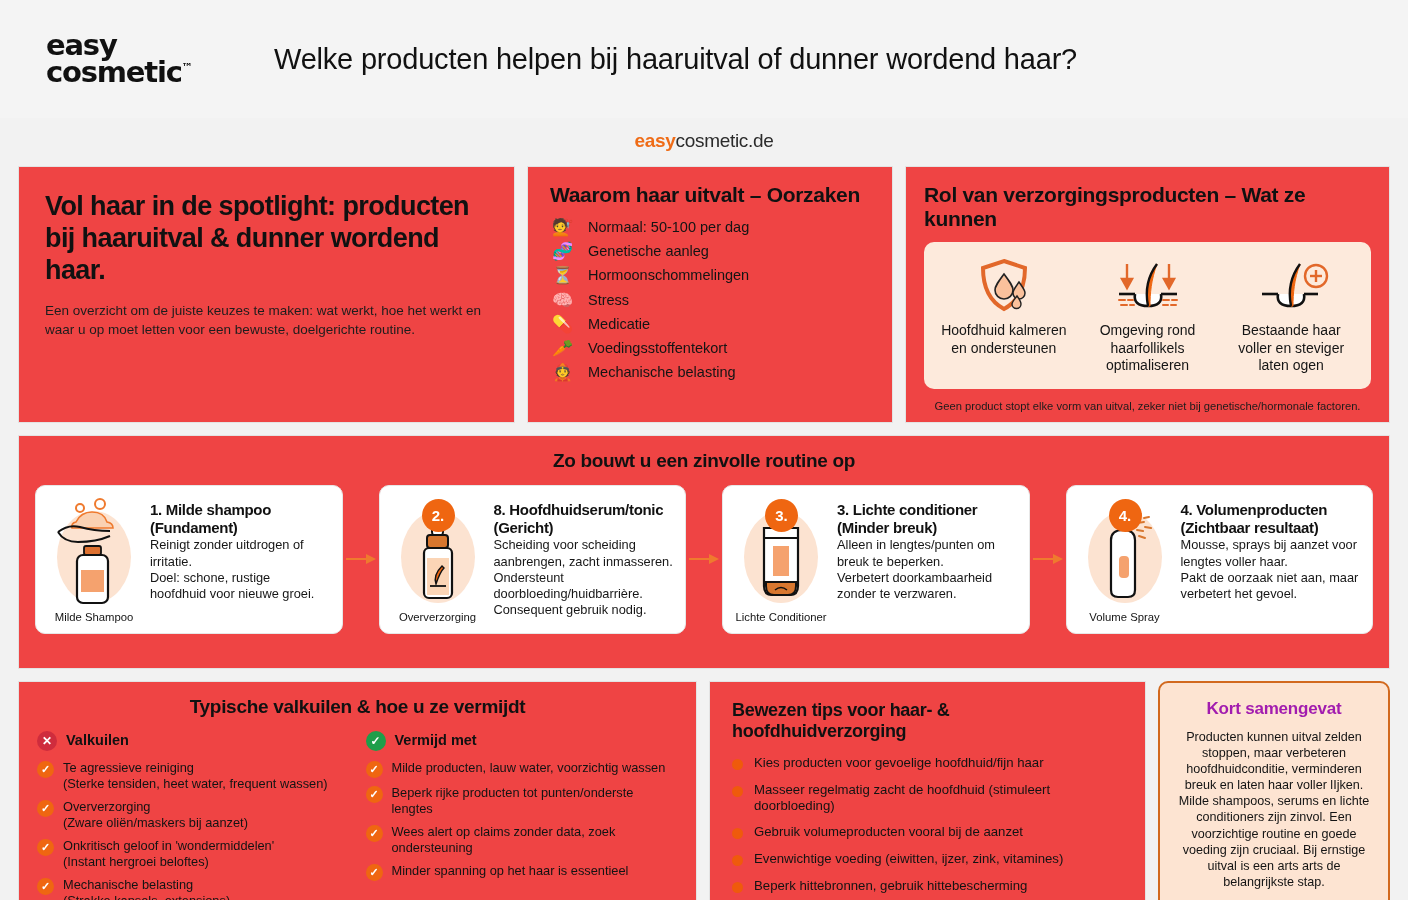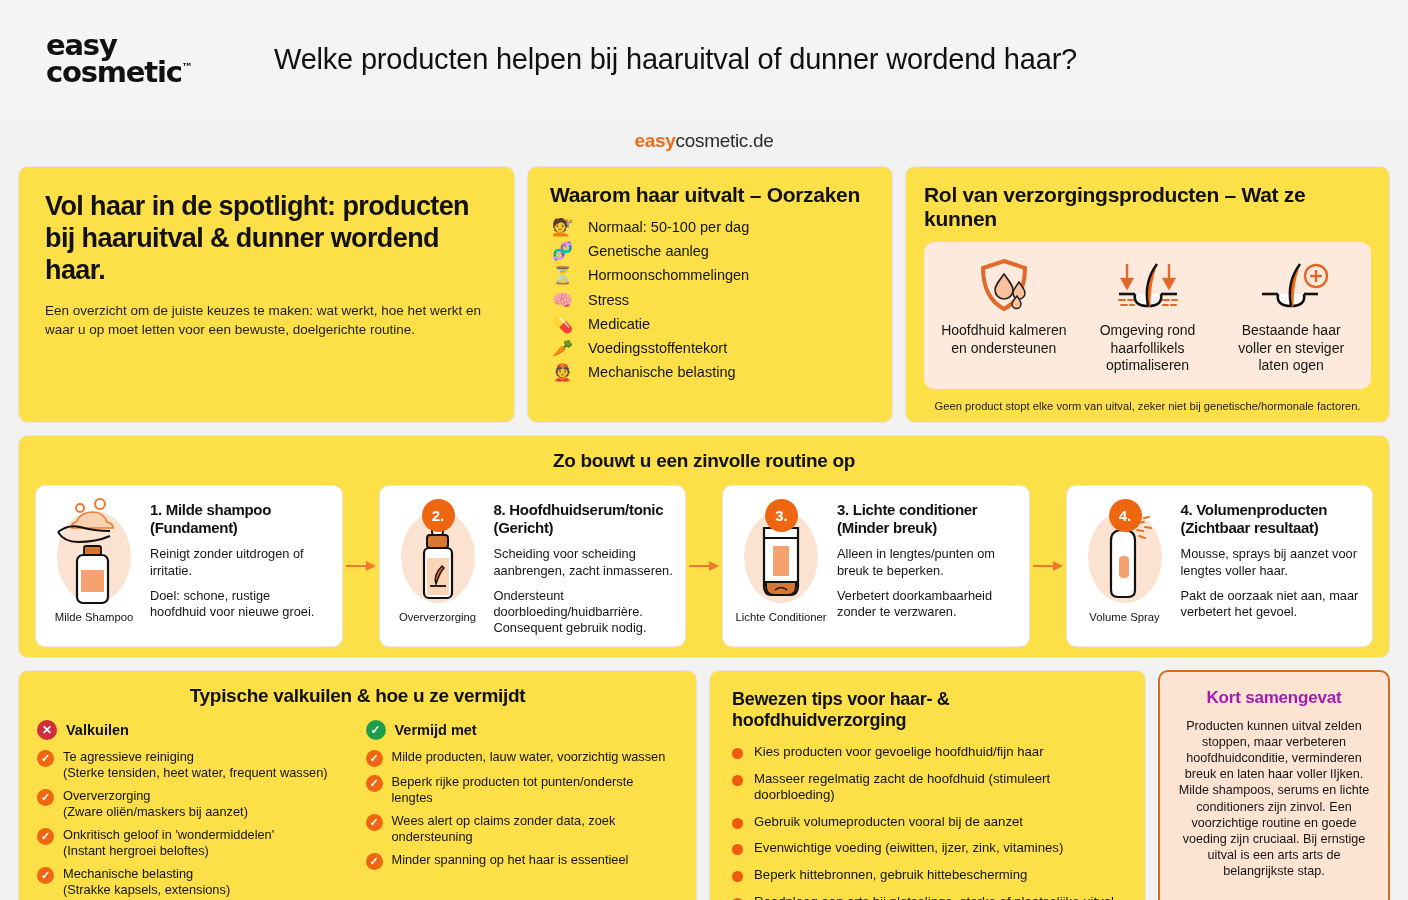--- a/index.html
+++ b/index.html
@@ -31,21 +31,21 @@
   
   .body-wrap { padding: 0 18px 10px 18px; }
   .site-line {
     text-align: center; padding: 12px 0 14px 0;
     font-size: 19px; letter-spacing: -0.3px;
   }
   .site-line .brand-orange { color: #ef6c17; font-weight: bold; }
   .site-line .brand-dark { color: #2b2b2b; }
 
   .card {
-    background: #fde047; border: 1px solid #e3e3e3; border-radius: 10px;
+    background: #ef4444; border: 1px solid #e3e3e3; border-radius: 0;
   }
 
   
   .row1 { display: flex; gap: 12px; align-items: stretch; }
   .card-hero { flex: 0 0 497px; padding: 24px 26px; }
   .hero-title {
     font-size: 27px; font-weight: bold; line-height: 1.18;
     letter-spacing: -0.6px; color: #111;
   }
   .hero-sub {
@@ -71,21 +71,21 @@
   .role-col { flex: 1; text-align: center; padding: 0 6px; }
   .role-ico { height: 62px; display: flex; align-items: center; justify-content: center; }
   .role-label {
     margin-top: 6px; font-size: 14px; line-height: 1.26; color: #151515;
   }
   .role-note {
     margin-top: 11px; text-align: center; font-size: 11.2px; color: #1c1c1c;
   }
 
   
-  .row2 { margin-top: 12px; padding: 14px 16px 10px 16px; }
+  .row2 { margin-top: 12px; padding: 14px 16px 34px 16px; }
   .routine-title {
     text-align: center; font-size: 19px; font-weight: bold;
     color: #111; letter-spacing: -0.3px; margin-bottom: 13px;
   }
   .steps { display: flex; align-items: stretch; }
   .step {
     flex: 1 1 0; border: 1px solid #e7e7e7; border-radius: 10px;
     background: #fff; padding: 11px 12px 10px 10px; display: flex; gap: 8px;
   }
   .step-visual { width: 96px; flex: 0 0 96px; position: relative; text-align: center; }
@@ -105,21 +105,21 @@
   }
   .step-cap {
     position: relative; z-index: 1;
     font-size: 11.3px; color: #141414; margin-top: 2px;
   }
   .step-body { flex: 1 1 auto; padding-top: 4px; }
   .step-h {
     font-size: 15px; font-weight: bold; color: #111;
     line-height: 1.22; letter-spacing: -0.3px;
   }
-  .step-p { margin-top: 9px; font-size: 12.8px; line-height: 1.26; color: #161616; }
+  .step-p { font-size: 12.8px; line-height: 1.26; color: #161616; }
   .arrow-cell {
     flex: 0 0 36px; display: flex; align-items: center; justify-content: center;
   }
 
   
   .row3 { display: flex; gap: 12px; margin-top: 12px; align-items: stretch; }
   .card-pitfalls { flex: 0 0 679px; padding: 14px 18px 14px 18px; }
   .pit-title {
     text-align: center; font-size: 19px; font-weight: bold;
     color: #111; letter-spacing: -0.3px; margin-bottom: 12px;

